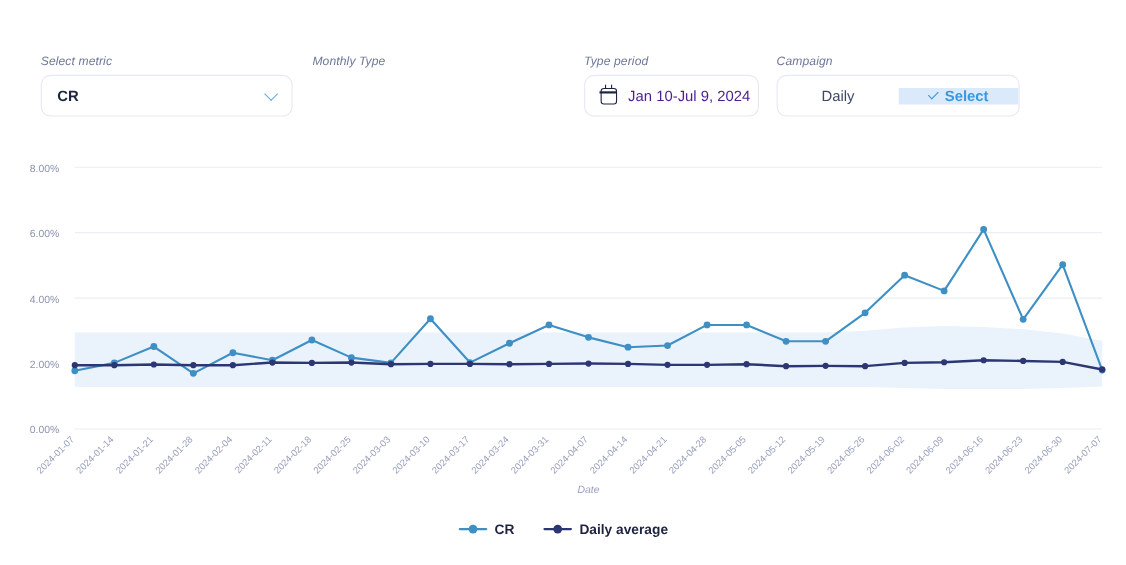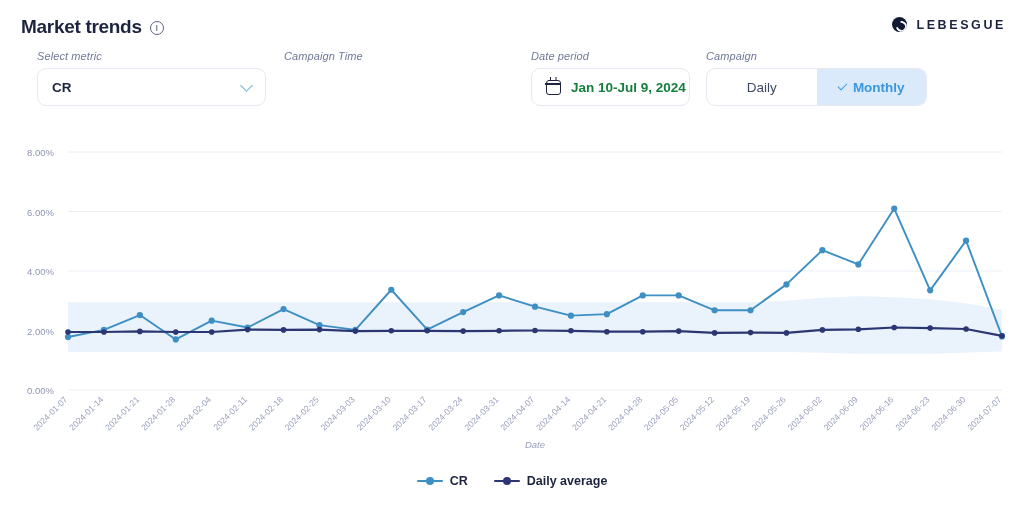--- a/index.html
+++ b/index.html
@@ -79,25 +79,25 @@
   }
   .cal-icon::before {
     content: ""; position: absolute; left: -1.6px; top: 2.6px;
     width: 15px; height: 1.6px; background: #1d2440;
   }
   .cal-icon::after {
     content: ""; position: absolute; left: 2.5px; top: -4px;
     width: 1.6px; height: 3.5px; background: #1d2440;
     box-shadow: 5.5px 0 0 #1d2440;
   }
-  .date-value { font-size: 13.5px; font-weight: bold; color: #15803d; white-space: nowrap; }
+  .date-value { font-size: 13.5px; font-weight: normal; color: #4c1d95; white-space: nowrap; }
 
   .segmented {
     height: 38px; border: 1px solid #e6e9f2; border-radius: 9px;
-    display: flex; overflow: hidden; background: #fff;
+    display: flex; overflow: hidden; background: #fff; align-items: center;
   }
   .seg {
     flex: 1; display: flex; align-items: center; justify-content: center;
     font-size: 13.5px; color: #3f4866; cursor: pointer; gap: 6px;
   }
   .seg.active { background: #dbeafb; color: #3b97dd; font-weight: bold; }
   .seg-check {
     width: 9px; height: 5px; border-left: 1.8px solid #3b97dd;
     border-bottom: 1.8px solid #3b97dd; transform: rotate(-45deg);
     margin-top: -3px;
@@ -120,62 +120,52 @@
     position: absolute; left: 9px; top: 1px; width: 8px; height: 8px;
     border-radius: 50%; display: block;
   }
   .legend-label { font-size: 12.5px; font-weight: bold; color: #1d2440; }
 </style>
 </head>
 <body>
 
 <div class="page">
 
-  <div class="header-row">
-    <div class="title-wrap">
-      <span class="page-title">Market trends</span>
-      <span class="info-icon"></span>
-    </div>
-    <div class="brand">
-      <span class="brand-mark"></span>
-      <span class="brand-text">LEBESGUE</span>
-    </div>
-  </div>
 
   <div class="controls">
 
     <div class="field" id="f-metric">
       <span class="field-label">Select metric</span>
       <div class="select-box">
         <span class="select-value">CR</span>
         <span class="chevron"></span>
       </div>
     </div>
 
     <div class="field" id="f-campaign">
-      <span class="field-label">Campaign Time</span>
+      <span class="field-label">Monthly Type</span>
     </div>
 
     <div class="field" id="f-time">
-      <span class="field-label">Date period</span>
+      <span class="field-label">Type period</span>
       <div class="select-box">
         <span class="cal-icon"></span>
         <span class="date-value">Jan 10-Jul 9, 2024</span>
       </div>
     </div>
 
     <div class="field" id="f-group">
       <span class="field-label">Campaign</span>
       <div class="segmented">
         <div class="seg">
           <span>Daily</span>
         </div>
         <div class="seg active">
           <span class="seg-check"></span>
-          <span>Monthly</span>
+          <span>Select</span>
         </div>
       </div>
     </div>
 
   </div>
 
   <div class="chart-area">
     <svg class="chart-svg" id="chart" width="1024" height="340">
         <line x1="68" y1="258" x2="1002" y2="258" stroke="#eceef5" stroke-width="1"></line>
         <text x="54" y="262" text-anchor="end" font-size="9.5" fill="#8d95b0" font-family="&quot;Liberation Sans&quot;, sans-serif">0.00%</text>

